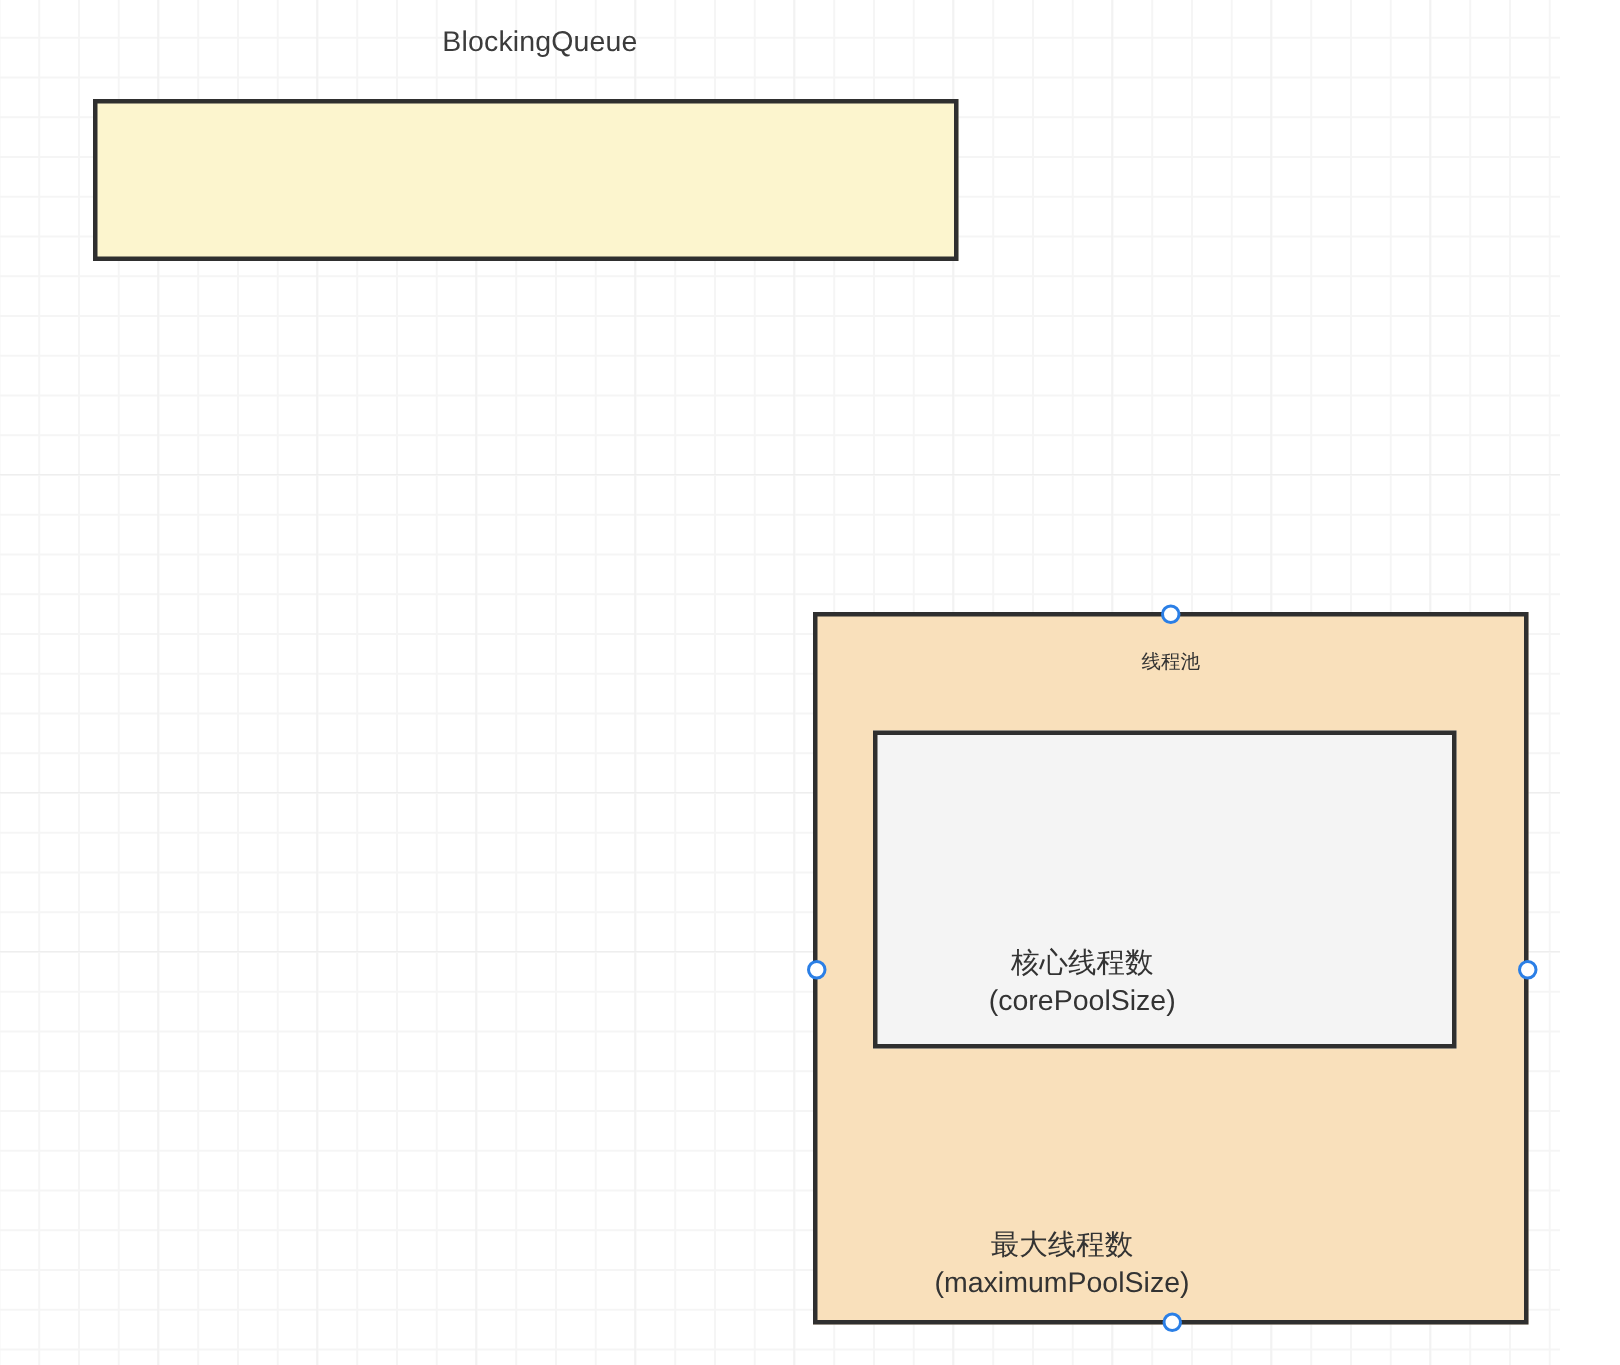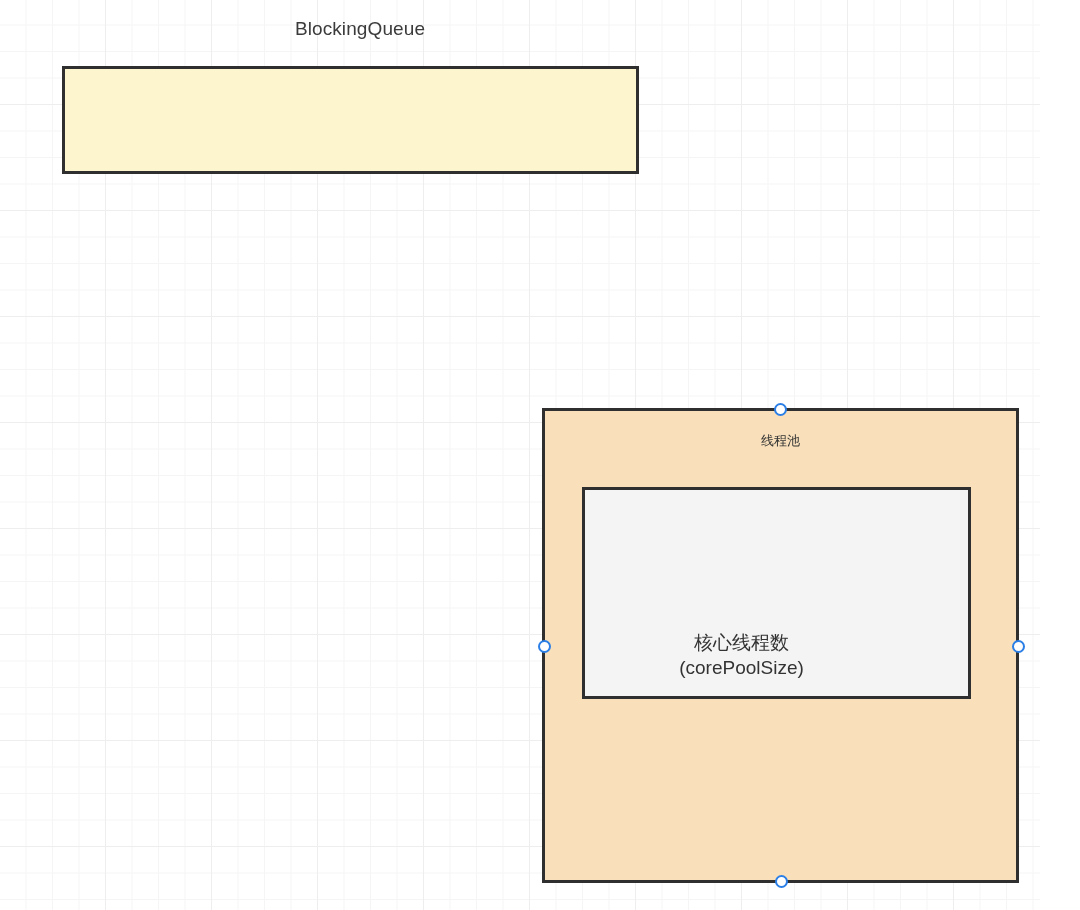--- a/index.html
+++ b/index.html
@@ -97,21 +97,21 @@
   
   #core-pool-box {
     left: 582px;
     top: 487px;
     width: 389px;
     height: 212px;
     background: #f4f4f4;
   }
 
   #core-pool-label {
-    left: 624px;
+    left: 604px;
     top: 630px;
     width: 235px;
     font-size: 19px;
     text-align: center;
   }
 
   
   .handle {
     position: absolute;
     width: 13px;
@@ -133,19 +133,21 @@
 
   <div class="shape" id="thread-pool-box"></div>
 
   <div class="shape-label" id="thread-pool-title">线程池</div>
 
   <div class="shape" id="core-pool-box"></div>
 
   <div class="shape-label" id="core-pool-label">核心线程数
 (corePoolSize)</div>
 
+  <div class="shape-label" id="thread-pool-bottom-label">最大线程数
+(maximumPoolSize)</div>
 
   <div class="handle" id="handle-top" style="left: 773.5px; top: 402.5px;"></div>
   <div class="handle" id="handle-left" style="left: 537.5px; top: 639.5px;"></div>
   <div class="handle" id="handle-right" style="left: 1011.5px; top: 639.5px;"></div>
   <div class="handle" id="handle-bottom" style="left: 774.5px; top: 874.5px;"></div>
 
 </div>
 
 </body></html>

